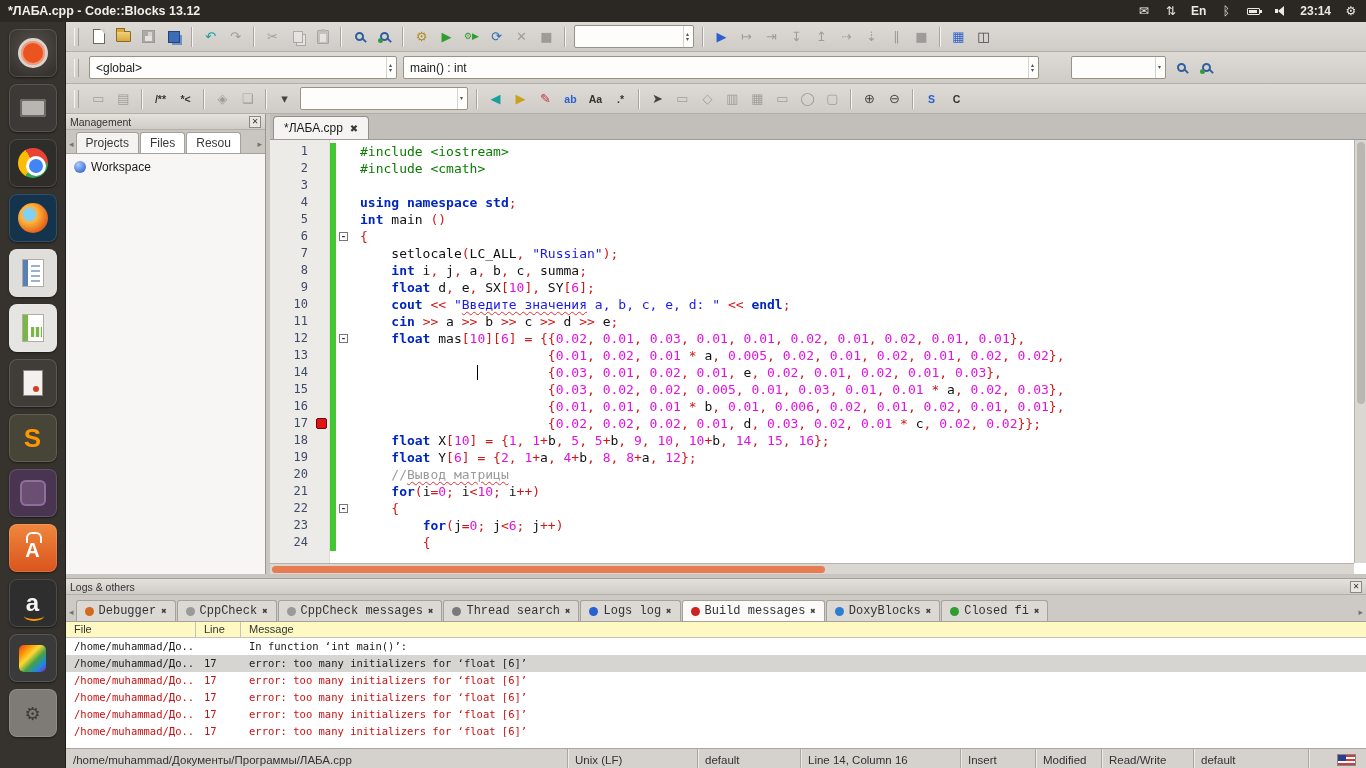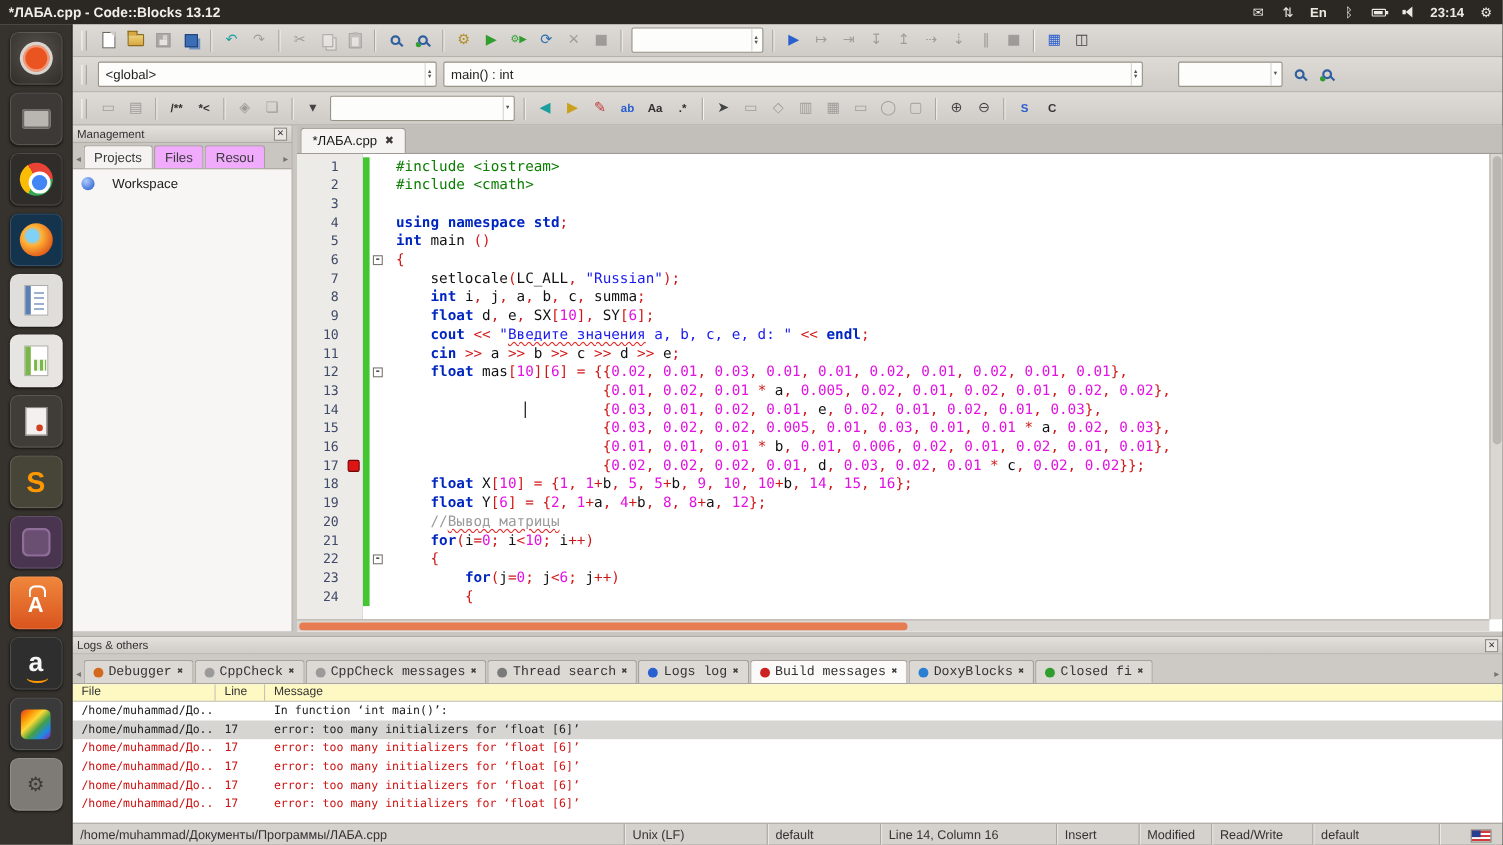--- a/index.html
+++ b/index.html
@@ -111,25 +111,25 @@
   
   .workarea{flex:0 0 460px;display:flex;min-height:0;}
   .mgmt{flex:0 0 200px;background:#d6d2ce;border-right:1px solid #9a968f;display:flex;flex-direction:column;}
   .panel-title{height:16px;background:linear-gradient(#e4e1dd,#cfccc7);border-bottom:1px solid #b2aea8;
       display:flex;align-items:center;padding:0 4px;font-size:10.5px;color:#333;}
   .panel-x{margin-left:auto;width:12px;height:12px;border:1px solid #8d8983;background:#e9e7e3;
       display:flex;align-items:center;justify-content:center;font-size:8px;color:#333;}
   .mgmt-tabrow{height:24px;background:#c9c5c1;display:flex;align-items:flex-end;padding:0 1px;border-bottom:1px solid #a5a19b;}
   .tab-nav{font-size:9px;color:#77736d;padding:0 2px 4px;}
   .mgmt-tabs{display:flex;align-items:flex-end;overflow:hidden;flex:1;}
-  .mtab{padding:3px 9px;font-size:12px;color:#3a3a3a;background:#f0abfc;border:1px solid #a5a19b;border-bottom:none;
+  .mtab{padding:3px 9px;font-size:12px;color:#3a3a3a;background:#ffffff;border:1px solid #a5a19b;border-bottom:none;
       border-radius:3px 3px 0 0;margin-right:1px;white-space:nowrap;}
   .mtab.active{background:#f4f3f1;font-weight:normal;position:relative;top:1px;padding-bottom:4px;}
   .mgmt-body{flex:1;background:#f7f6f5;padding:6px 8px;}
-  .tree-item{display:flex;align-items:center;gap:16px;font-size:12px;color:#1a1a1a;}
+  .tree-item{display:flex;align-items:center;gap:5px;font-size:12px;color:#1a1a1a;}
   .ws-icon{width:12px;height:12px;border-radius:50%;background:radial-gradient(circle at 35% 30%,#aecbff,#1c52c7);}
   .vsplit{flex:0 0 4px;background:#c9c5c1;}
   
   .editor-col{flex:1;display:flex;flex-direction:column;min-width:0;background:#fff;}
   .edtabs{flex:0 0 26px;background:#c2beba;border-bottom:1px solid #9e9a95;display:flex;align-items:flex-end;padding:0 3px;}
   .edtab{display:flex;align-items:center;gap:7px;background:#f5f4f2;border:1px solid #948f89;border-bottom:none;
       border-radius:4px 4px 0 0;padding:4px 10px;font-size:12px;color:#1a1a1a;}
   .edtab-x{font-size:10px;color:#3d3a37;}
   .code-wrap{flex:1;position:relative;font-family:"DejaVu Sans Mono",monospace;font-size:13px;overflow:hidden;background:#fff;}
   .gbg{position:absolute;left:0;top:0;bottom:11px;width:60px;background:#ecebe8;border-right:1px solid #dedcd8;}

